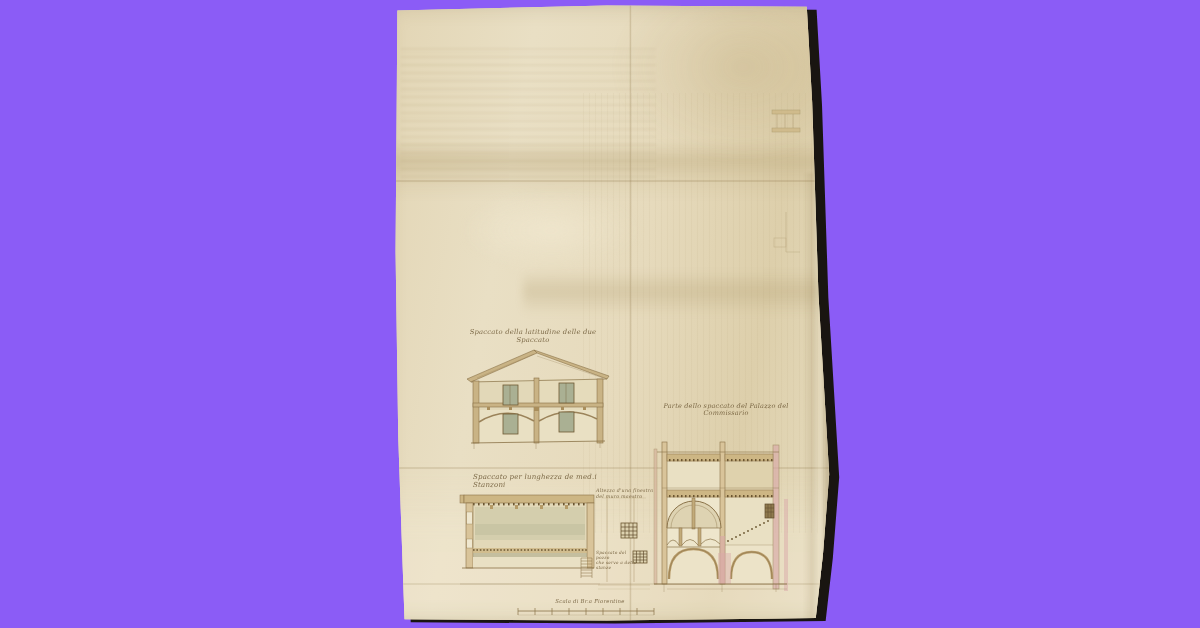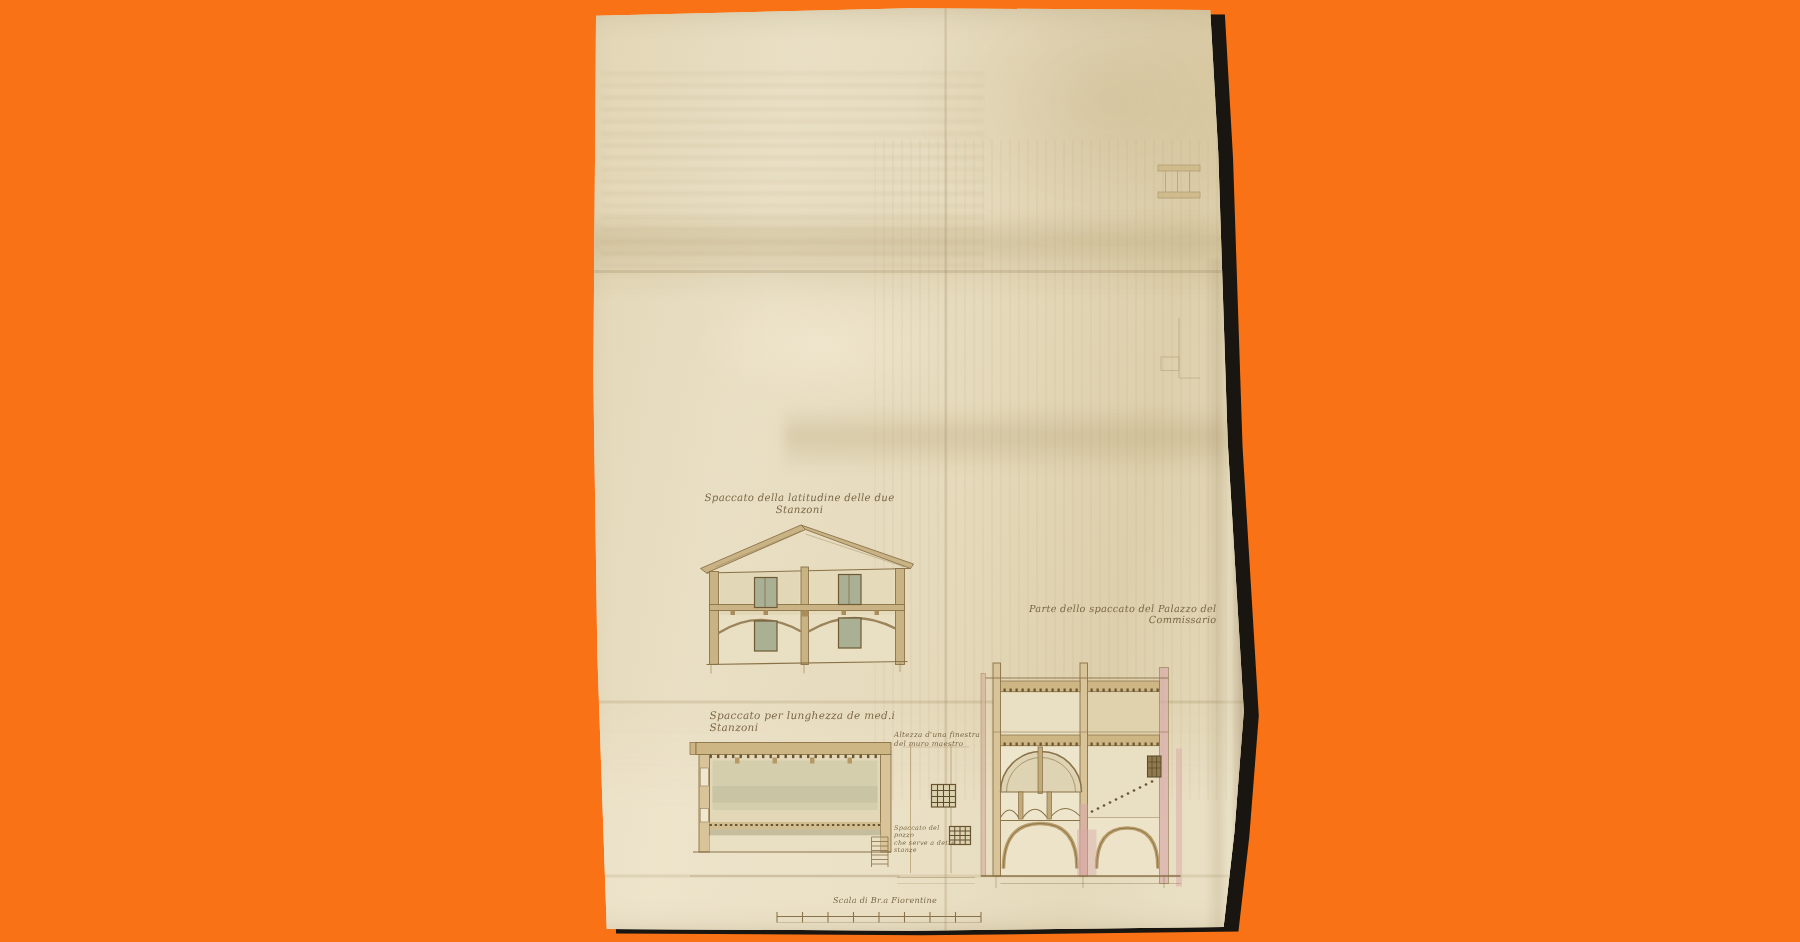--- a/index.html
+++ b/index.html
@@ -1,16 +1,16 @@
 <!DOCTYPE html>
 <html><head>
 <meta charset="utf-8">
 <style>
   html,body{margin:0;padding:0;background:#070707;}
-  #stage{position:relative;width:1200px;height:628px;background:#f97316;overflow:hidden;
+  #stage{position:relative;width:1200px;height:628px;background:#8b5cf6;overflow:hidden;
          font-family:"DejaVu Serif", serif;}
   
   #paper{position:absolute;left:383px;top:3px;width:448px;height:620px;
     background:
       linear-gradient(100deg,#e2d5b4 0%,#e9dfc4 28%,#e6dabc 55%,#ddcfab 78%,#e6dcbf 100%),
       #e6dbbc;
     clip-path:polygon(3.2% 1.2%,50% .4%,94.6% .6%,95.8% 16%,97.2% 47%,99.6% 76%,98.2% 89%,96.6% 99.2%,50% 99.6%,4.8% 99.4%,3.4% 70%,2.8% 40%,3.1% 12%);
     box-shadow:inset 0 0 22px rgba(110,90,50,.28);
   }
   #paper-shadow{position:absolute;left:389px;top:6px;width:452px;height:620px;background:#191511;
@@ -46,21 +46,21 @@
     <div class="stain" style="left:246px;top:0;width:3px;height:620px;opacity:.45;
       background:linear-gradient(90deg, transparent, rgba(140,116,70,.55), rgba(248,240,220,.4));"></div>
     <div class="stain" style="left:0;top:177px;width:448px;height:2px;opacity:.4;background:rgba(140,116,70,.5);filter:blur(.5px);"></div>
     <div class="stain" style="left:0;top:464px;width:448px;height:2px;opacity:.35;background:rgba(140,116,70,.5);filter:blur(.5px);"></div>
     <div class="stain" style="left:18px;top:580px;width:420px;height:2px;opacity:.28;background:rgba(140,116,70,.5);filter:blur(.5px);"></div>
     <div class="stain" style="left:420px;top:170px;width:26px;height:450px;opacity:.8;filter:blur(1px);
       background:linear-gradient(90deg, transparent, rgba(140,115,70,.18) 35%, rgba(246,238,216,.45) 65%, rgba(120,95,55,.30));"></div>
 
     <div class="cap" style="left:86px;top:326px;width:128px;font-size:6.8px;">
       <div>Spaccato della latitudine delle due</div>
-      <div>Stanzoni</div>
+      <div>Spaccato</div>
     </div>
 
     <svg style="left:80px;top:345px;" width="150" height="102" viewBox="0 0 150 102">
       <rect x="16" y="32" width="118" height="62" fill="#e9e0c3"></rect>
       <rect x="17" y="33" width="53" height="29" fill="#e2d8b8"></rect>
       <rect x="77" y="31" width="56" height="31" fill="#e5dbbb"></rect>
 
       <polygon points="4,31 71,2 74,5 8,34" fill="#c9b385" stroke="#8a7248" stroke-width="0.6"></polygon>
       <polygon points="71,2 146,28 144,31 74,5" fill="#c9b385" stroke="#8a7248" stroke-width="0.6"></polygon>
       <line x1="8" y1="34" x2="144" y2="31" stroke="#8a7248" stroke-width="0.7"></line>
@@ -88,21 +88,21 @@
 
       <rect x="40" y="66" width="15" height="20" fill="#aab093" stroke="#6f5a33" stroke-width="0.8"></rect>
       <rect x="96" y="64" width="15" height="20" fill="#aab093" stroke="#6f5a33" stroke-width="0.8"></rect>
 
       <line x1="8" y1="95" x2="142" y2="93" stroke="#8a7248" stroke-width="0.8"></line>
       <line x1="11" y1="95" x2="11" y2="101" stroke="#8a7248" stroke-width="0.5" opacity=".7"></line>
       <line x1="73" y1="95" x2="73" y2="101" stroke="#8a7248" stroke-width="0.5" opacity=".7"></line>
       <line x1="137" y1="94" x2="137" y2="100" stroke="#8a7248" stroke-width="0.5" opacity=".7"></line>
     </svg>
 
-    <div class="cap" style="left:258px;top:400px;width:170px;font-size:6.5px;text-align:right;">Parte dello spaccato del Palazzo del Commissario</div>
+    <div class="cap" style="left:258px;top:400px;width:170px;font-size:6.5px;text-align:center;">Parte dello spaccato del Palazzo del Commissario</div>
 
     <div class="cap" style="left:90px;top:459px;width:132px;font-size:7px;text-align:left;margin-top:11px;">Spaccato per lunghezza de med.i Stanzoni</div>
 
     <svg style="left:77px;top:489px;" width="140" height="98" viewBox="0 0 140 98">
       <rect x="13" y="11" width="114" height="65" fill="#e2d8b8"></rect>
       <rect x="15" y="15" width="110" height="33" fill="#cfcbaa" opacity=".75"></rect>
       <rect x="15" y="32" width="110" height="11" fill="#c2bf9e" opacity=".6"></rect>
 
       <rect x="0" y="3" width="4" height="8" fill="#cdb684" stroke="#8a7248" stroke-width="0.5"></rect>
       <rect x="4" y="3" width="130" height="8" fill="#cdb684" stroke="#8a7248" stroke-width="0.6"></rect>

